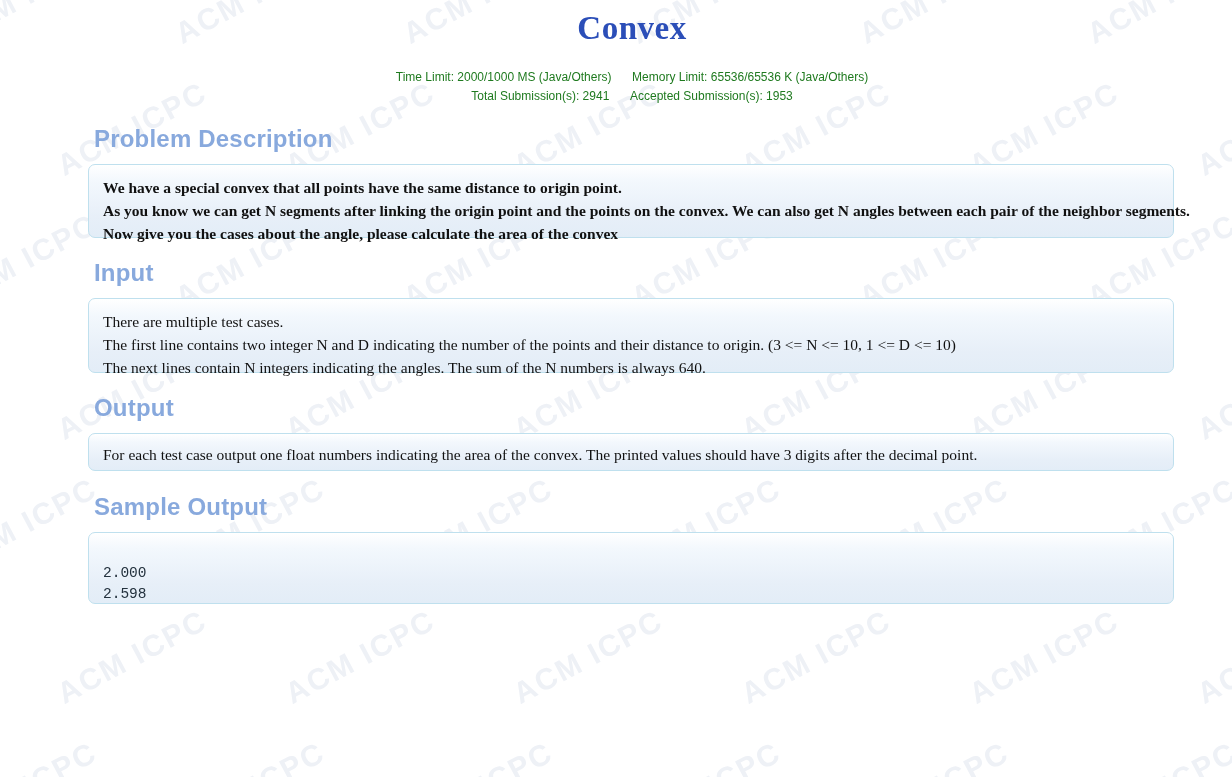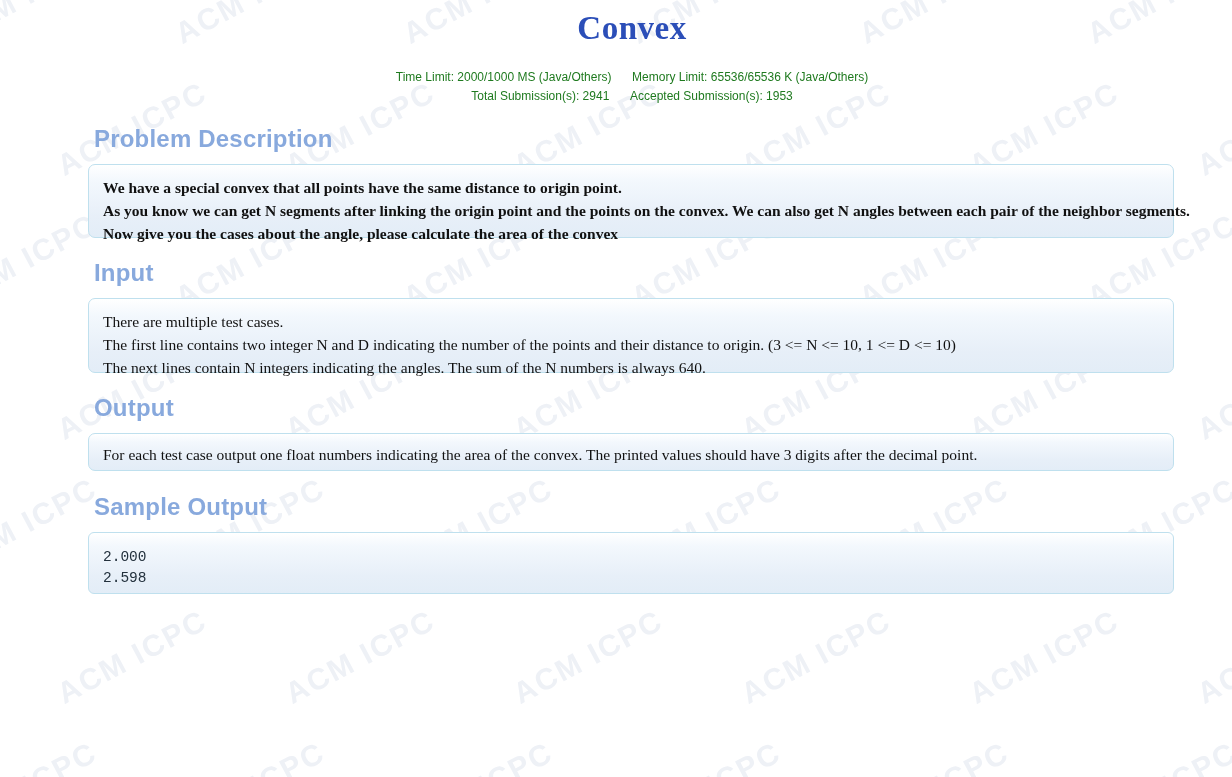--- a/index.html
+++ b/index.html
@@ -123,21 +123,21 @@
   .sec-desc   .section-header { padding-top: 20px; padding-bottom: 11px; }
   .sec-input  .section-header { padding-top: 21px; padding-bottom: 11px; }
   .sec-output .section-header { padding-top: 21px; padding-bottom: 11px; }
   .sec-sin    .section-header { padding-top: 22px; padding-bottom: 11px; }
   .sec-sout   .section-header { padding-top: 22px; padding-bottom: 11px; }
 
   .sec-desc   .panel { height: 74px; font-weight: bold; }
   .sec-input  .panel { height: 75px; }
   .sec-output .panel { height: 38px; padding-top: 10px; }
   .sec-sin    .panel { height: 98px; padding-top: 14px; }
-  .sec-sout   .panel { height: 62px; padding-top: 14px; border-radius: 6px; }
+  .sec-sout   .panel { height: 72px; padding-top: 30px; }
 </style>
 </head>
 <body>
 
 <div id="watermark">
     <span class="wm" style="left: -60px; top: -20px;">ACM ICPC</span>
     <span class="wm" style="left: 168px; top: -20px;">ACM ICPC</span>
     <span class="wm" style="left: 396px; top: -20px;">ACM ICPC</span>
     <span class="wm" style="left: 624px; top: -20px;">ACM ICPC</span>
     <span class="wm" style="left: 852px; top: -20px;">ACM ICPC</span>

